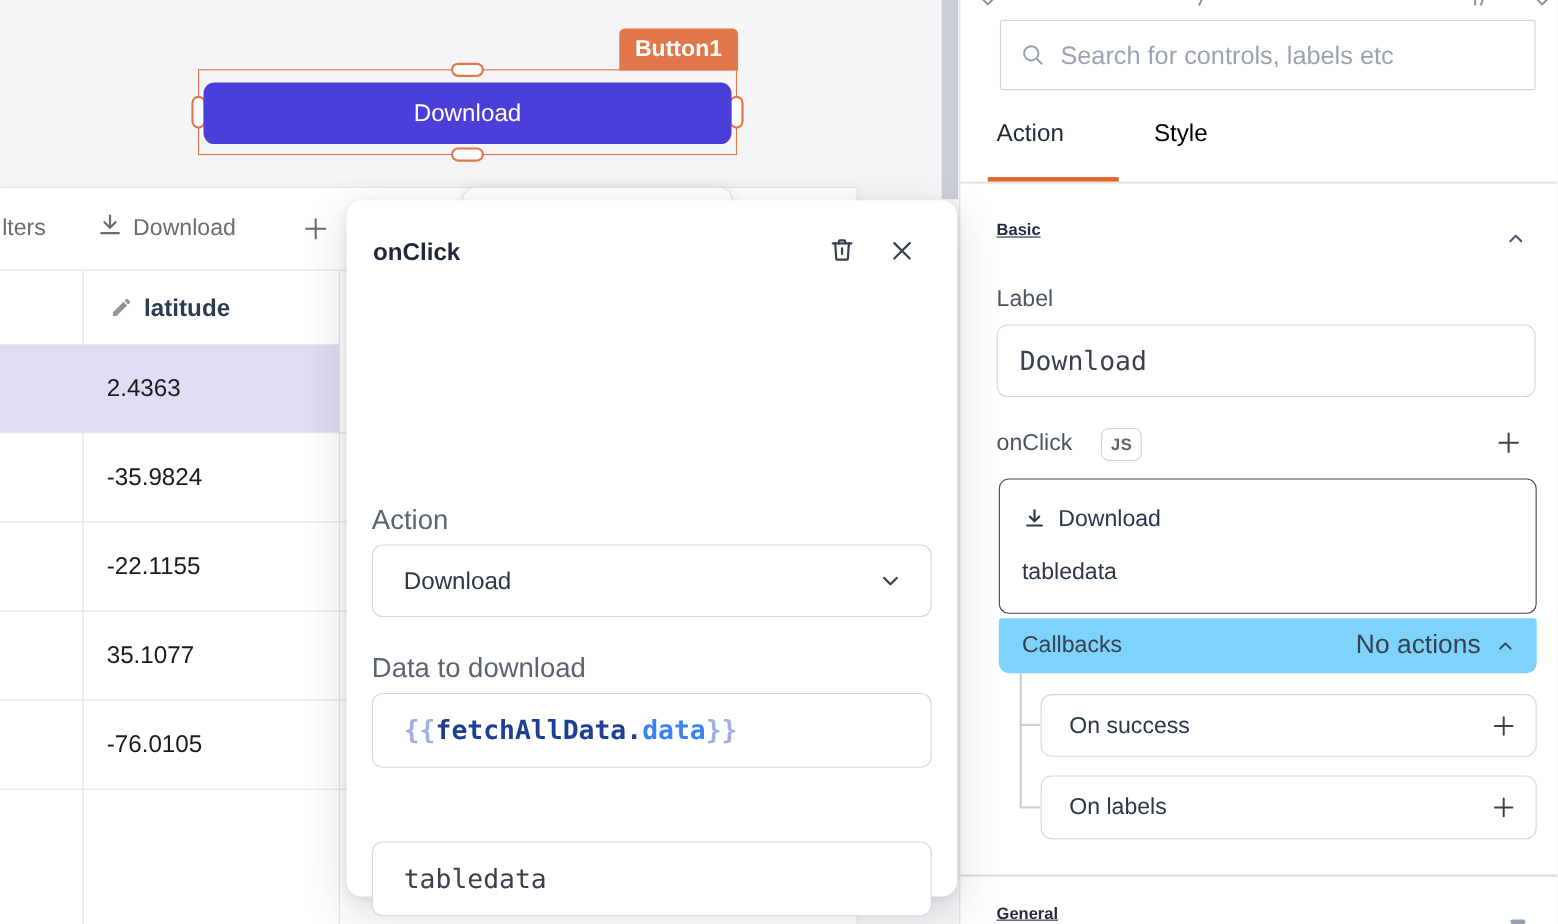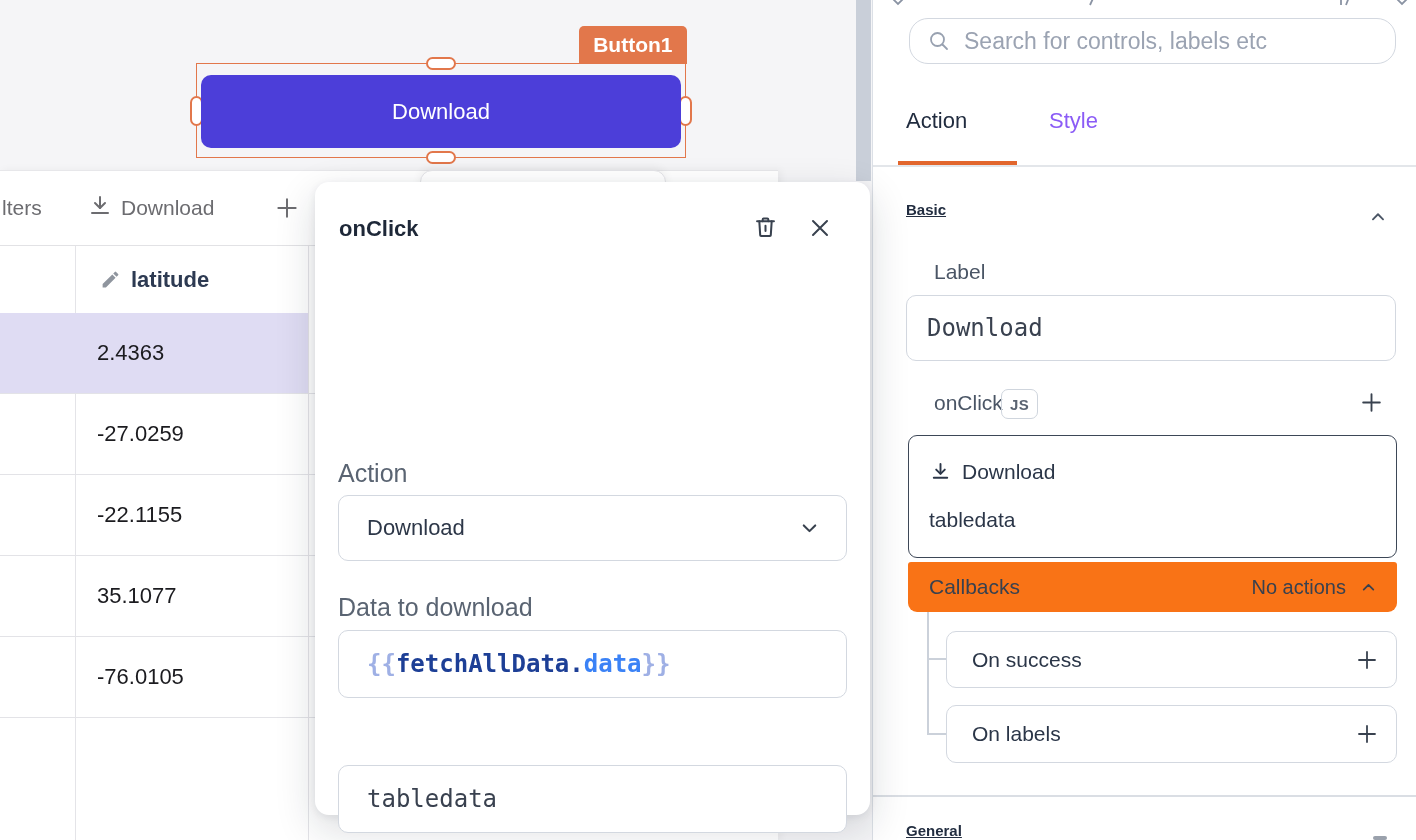--- a/index.html
+++ b/index.html
@@ -5,21 +5,21 @@
   * { margin:0; padding:0; box-sizing:border-box; }
   body { font-family:"Liberation Sans", sans-serif; }
   .screen { position:relative; width:1416px; height:840px; background:#fff; overflow:hidden; }
 
   
   .canvas { position:absolute; left:0; top:0; width:872px; height:840px; background:#F5F5F7; overflow:hidden; }
 
   .scroll-thumb { position:absolute; left:856px; top:0; width:15px; height:181px; background:#C9CFD9; }
 
   
-  .widget-frame { position:absolute; left:196px; top:63px; width:490px; height:95px; border:1.5px solid #E2774B; }
+  .widget-frame { position:absolute; left:180px; top:63px; width:490px; height:78px; border:1.5px solid #E2774B; }
   .widget-tag { position:absolute; right:-1.5px; top:-38px; height:38px; line-height:38px; padding:0 14px;
     background:#E2774B; color:#fff; font-size:21px; font-weight:700; border-radius:5px 5px 0 0; }
   .handle { position:absolute; background:#fff; border:2px solid #E2774B; border-radius:999px; }
   .handle.top    { left:50%; top:-7px;    width:30px; height:13px; transform:translateX(-50%); }
   .handle.bottom { left:50%; bottom:-7px; width:30px; height:13px; transform:translateX(-50%); }
   .handle.left   { left:-7px;  top:50%; width:13px; height:30px; transform:translateY(-50%); }
   .handle.right  { right:-7px; top:50%; width:13px; height:30px; transform:translateY(-50%); }
   .blue-btn { position:absolute; left:4px; right:4px; top:11px; bottom:9px; background:#4C3ED9; border:none;
     border-radius:10px; color:#fff; font-size:22px; font-weight:500; display:flex; align-items:center; justify-content:center;
     font-family:"Liberation Sans", sans-serif; }
@@ -60,53 +60,53 @@
     display:flex; align-items:center; padding-left:28px; font-size:22px; color:#2D3748; }
   .m-field .chev { position:absolute; right:24px; top:50%; transform:translateY(-50%); line-height:0; }
   .lbl-action { top:277px; }  .f-action { top:313px; height:66px; }
   .lbl-data { top:411px; }    .f-data { top:448px; height:68px; font-family:"DejaVu Sans Mono", monospace; font-size:24px; font-weight:700; }
   .lbl-file { top:547px; }    .f-file { top:583px; height:68px; font-family:"DejaVu Sans Mono", monospace; font-size:24px; color:#39414F; }
 
   
   .panel { position:absolute; left:872px; top:0; width:544px; height:840px; background:#fff; border-left:1px solid #DCE0E6; }
   .frag-strip { position:absolute; left:0; top:0; width:100%; height:9px; overflow:hidden; }
   .frag { position:absolute; top:-10px; color:#8A93A3; line-height:0; }
-  .search-box { position:absolute; left:36px; top:18px; width:487px; height:46px; border:1.5px solid #D3D8E0; border-radius:19px; }
+  .search-box { position:absolute; left:36px; top:18px; width:487px; height:64px; border:1.5px solid #D3D8E0; border-radius:2px; }
   .search-box svg { position:absolute; left:17px; top:50%; transform:translateY(-50%); }
   .search-box input { position:absolute; left:0; top:0; width:100%; height:100%; border:none; outline:none; background:transparent;
     padding-left:54px; font-size:23px; color:#3A4454; font-family:"Liberation Sans", sans-serif; }
   .search-box input::placeholder { color:#9BA3B2; }
   .tab { position:absolute; top:108px; font-size:22px; cursor:pointer; }
   .tab.active { left:33px; color:#212C3F; font-weight:500; }
-  .tab.inactive { left:176px; color:#8b5cf6; }
+  .tab.inactive { left:176px; color:#000000; }
   .tab-underline { position:absolute; left:25px; top:161px; width:119px; height:4.5px; background:#E2662D; }
   .tabs-divider { position:absolute; left:0; top:165px; width:100%; height:1.5px; background:#E3E6EA; }
 
   .sec-heading { position:absolute; left:33px; font-size:15px; font-weight:700; color:#222D40;text-decoration:underline; }
   .h-basic { top:201px; } .h-general { top:822px; }
   .p-chevron { position:absolute; line-height:0; }
   .basic-chev { left:494px; top:206px; }
-  .p-label { position:absolute; left:33px; font-size:21px; color:#4A5565;margin-left:28px; }
+  .p-label { position:absolute; left:33px; font-size:21px; color:#4A5565; }
   .lbl-label { top:260px; }
   .input-label { position:absolute; left:33px; top:295px; width:490px; height:66px; border:1.5px solid #D3D8E0; border-radius:10px;
     display:flex; align-items:center; padding-left:20px; font-family:"DejaVu Sans Mono", monospace; font-size:24px; color:#39414F; }
   .lbl-onclick { top:391px; }
   .js-badge { position:absolute; left:128px; top:389px; height:30px; padding:0 8px; border:1.5px solid #CFD5DD; border-radius:7px;
     font-size:15px; font-weight:600; letter-spacing:.5px; color:#5A6472; display:flex; align-items:center; }
   .onclick-plus { left:486px; top:390px; }
 
   .action-card { position:absolute; left:35px; top:435px; width:489px; height:123px; border:1.8px solid #3D4757; border-radius:9px;
     background:#fff; cursor:pointer; }
   .ac-row1 { position:absolute; left:20px; top:24px; display:flex; align-items:center; gap:10px; font-size:21px; color:#2B3648; }
   .ac-row2 { position:absolute; left:20px; top:72px; font-size:21px; color:#2B3648; }
 
-  .callbacks-bar { position:absolute; left:35px; top:562px; width:489px; height:50px; background:#f97316;
+  .callbacks-bar { position:absolute; left:35px; top:562px; width:489px; height:50px; background:#7dd3fc;
     border-radius:3px 3px 9px 9px; display:flex; align-items:center; cursor:pointer; }
   .cb-label { margin-left:21px; font-size:21px; color:#38414F; }
-  .cb-right { margin-left:auto; margin-right:18px; display:flex; align-items:center; gap:12px; font-size:20px; color:#38414F; }
+  .cb-right { margin-left:auto; margin-right:18px; display:flex; align-items:center; gap:12px; font-size:24px; color:#38414F; }
 
   .tree-v { position:absolute; left:54px; top:612px; width:1.5px; height:122px; background:#CBD1DA; }
   .tree-h { position:absolute; left:54px; width:19px; height:1.5px; background:#CBD1DA; }
   .tree-h.e1 { top:658px; } .tree-h.e2 { top:733px; }
 
   .cb-card { position:absolute; left:73px; width:451px; border:1.5px solid #D3D8E0; border-radius:10px; background:#fff;
     display:flex; align-items:center; cursor:pointer; }
   .cb-card .cc-label { margin-left:25px; font-size:21px; color:#2B3648; }
   .cb-card .cc-plus { margin-left:auto; margin-right:17px; line-height:0; }
   .card-success { top:631px; height:57px; }
@@ -158,21 +158,21 @@
       </div>
 
       <div class="v-sep s1"></div>
       <div class="v-sep s2"></div>
 
       <div class="tbl-rows">
         <div class="tbl-row selected">
             <div class="cell">2.4363</div>
           </div>
         <div class="tbl-row">
-            <div class="cell">-27.0259</div>
+            <div class="cell">-35.9824</div>
           </div>
         <div class="tbl-row">
             <div class="cell">-22.1155</div>
           </div>
         <div class="tbl-row">
             <div class="cell">35.1077</div>
           </div>
         <div class="tbl-row">
             <div class="cell">-76.0105</div>
           </div>

